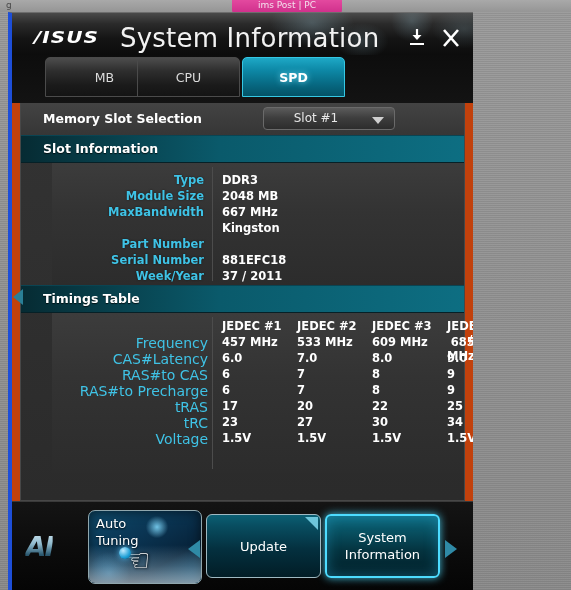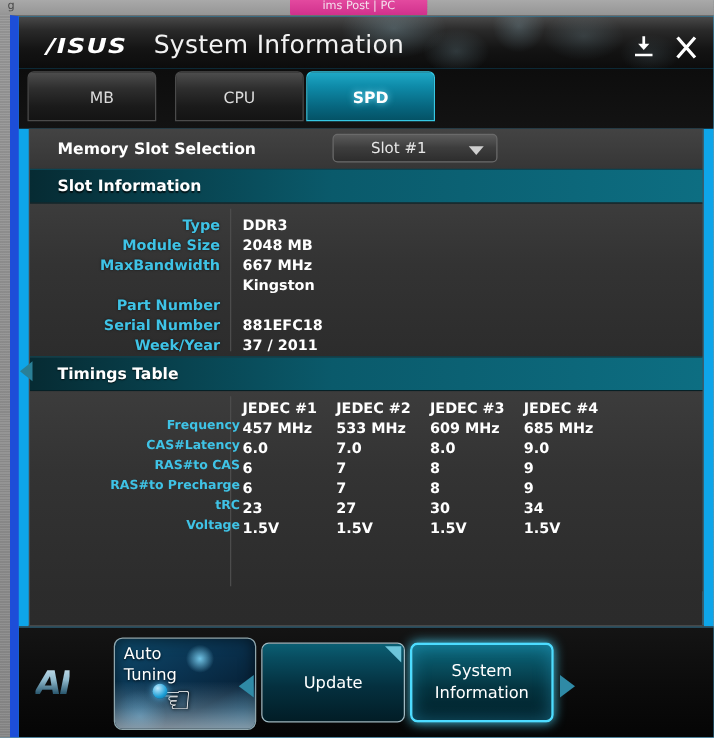--- a/index.html
+++ b/index.html
@@ -32,24 +32,24 @@
     font-size: 9px; color: #4a4a4a; line-height: 11px; padding-left: 6px;
     box-sizing: border-box; overflow: hidden; white-space: nowrap;
   }
   .bg-strip {
     position: absolute; left: 342px; top: 0; right: 0; height: 12px;
     background: linear-gradient(180deg,#a9a9a9,#959595);
   }
 
   
   .window {
-    position: absolute; left: 8px; top: 12px; width: 563px; height: 578px;
-    background: #0ea5e9;
+    position: absolute; left: 8px; top: 12px; width: 465px; height: 578px;
+    background: #c2410c;
     border-top: 1px solid #6d6d6d;
-    border-left: 7px solid #1d4ed8;
+    border-left: 4px solid #1d4ed8;
     box-sizing: border-box;
     overflow: hidden;
   }
 
   
   .titlebar {
     position: relative; height: 42px;
     background:
       radial-gradient(ellipse 60px 34px at 300px 10px, rgba(150,190,205,0.30), rgba(0,0,0,0) 70%),
       radial-gradient(ellipse 38px 26px at 350px 28px, rgba(150,190,205,0.22), rgba(0,0,0,0) 70%),
@@ -60,21 +60,21 @@
   }
   .asus-logo {
     position: absolute; left: 22px; top: 12px;
     font-size: 20px; font-weight: bold; font-style: italic;
     letter-spacing: 1px; color: #ffffff;
     font-family: "DejaVu Sans", sans-serif;
     transform: scaleY(0.82);
   }
   .app-title {
     position: absolute; left: 108px; top: 10px;
-    font-size: 20px; color: #f2f2f2; letter-spacing: 0.2px;
+    font-size: 26px; color: #f2f2f2; letter-spacing: 0.2px;
     font-family: "DejaVu Sans", sans-serif;
   }
   .win-btn {
     position: absolute; top: 14px; width: 24px; height: 22px;
     cursor: pointer;
   }
   .win-min { right: 44px; }
   .win-close { right: 10px; }
 
   
@@ -141,20 +141,21 @@
   }
   .section-header-text {
     position: absolute; left: 22px; top: 5px;
     font-size: 12.5px; font-weight: bold; color: #ffffff;
     text-shadow: 0 1px 1px rgba(0,0,0,0.7);
   }
 
   .panel {
     position: relative;
     background: linear-gradient(180deg, #3c3c3c 0%, #333333 40%, #2c2c2c 100%);
+    margin-left: 31px;
   }
   .panel.slot-info { height: 122px; }
   .panel.timings   { height: 160px; }
 
   .divider-v {
     position: absolute; top: 4px; bottom: 4px; left: 160px; width: 1px;
     background: #4c4c4c;
   }
 
   .kv-row { position: relative; height: 16px; }
@@ -164,22 +165,22 @@
     text-shadow: 0 0 2px rgba(0,0,0,0.6);
   }
   .kv-val {
     position: absolute; left: 170px;
     font-size: 11.5px; font-weight: bold; color: #ffffff;
   }
 
   .tbl { position: relative; padding-top: 6px; }
   .tbl-row { position: relative; height: 16px; }
   .tbl-rowlabel {
-    position: absolute; left: 16px; width: 152px; text-align: right;
-    font-size: 10px; font-weight: bold; color: #3fc3e6;
+    position: absolute; left: 4px; width: 152px; text-align: right;
+    font-size: 14px; font-weight: normal; color: #3fc3e6;
   }
   .tbl-cell {
     position: absolute; font-size: 11.5px; font-weight: bold; color: #ffffff;
   }
   .c0 { left: 170px; } .c1 { left: 245px; } .c2 { left: 320px; } .c3 { left: 395px; text-align: right; }
   .tbl-head .tbl-cell { color: #ffffff; }
 
   
   .collapse-arrow {
     position: absolute; left: 1px; top: 276px;
@@ -299,21 +300,21 @@
       </div>
 
       <div class="win-btn win-close">
         <svg width="24" height="22" viewBox="0 0 24 22">
           <path d="M5 3 L19 19 M19 3 L5 19" stroke="#ffffff" stroke-width="2.6" fill="none"></path>
         </svg>
       </div>
     </div>
 
     <div class="tabstrip">
-      <div class="tab" style="left:7px;padding-left:16px;">MB</div>
+      <div class="tab" style="left:33px;padding-left:16px;">MB</div>
       <div class="tab" style="left:125px;">CPU</div>
       <div class="tab active" style="left:230px;">SPD</div>
     </div>
 
     <div class="content">
 
       <div class="slot-select-row">
         <div class="slot-select-label">Memory Slot Selection</div>
         <div class="dropdown">
           <div class="dropdown-value">Slot #1</div>
@@ -396,20 +397,27 @@
           </div>
 
           <div class="tbl-row">
             <div class="tbl-rowlabel">RAS#to Precharge</div>
             <div class="tbl-cell c0">6</div>
             <div class="tbl-cell c1">7</div>
             <div class="tbl-cell c2">8</div>
             <div class="tbl-cell c3">9</div>
           </div>
 
+          <div class="tbl-row">
+            <div class="tbl-rowlabel">tRAS</div>
+            <div class="tbl-cell c0">17</div>
+            <div class="tbl-cell c1">20</div>
+            <div class="tbl-cell c2">22</div>
+            <div class="tbl-cell c3">25</div>
+          </div>
 
           <div class="tbl-row">
             <div class="tbl-rowlabel">tRC</div>
             <div class="tbl-cell c0">23</div>
             <div class="tbl-cell c1">27</div>
             <div class="tbl-cell c2">30</div>
             <div class="tbl-cell c3">34</div>
           </div>
 
           <div class="tbl-row">

